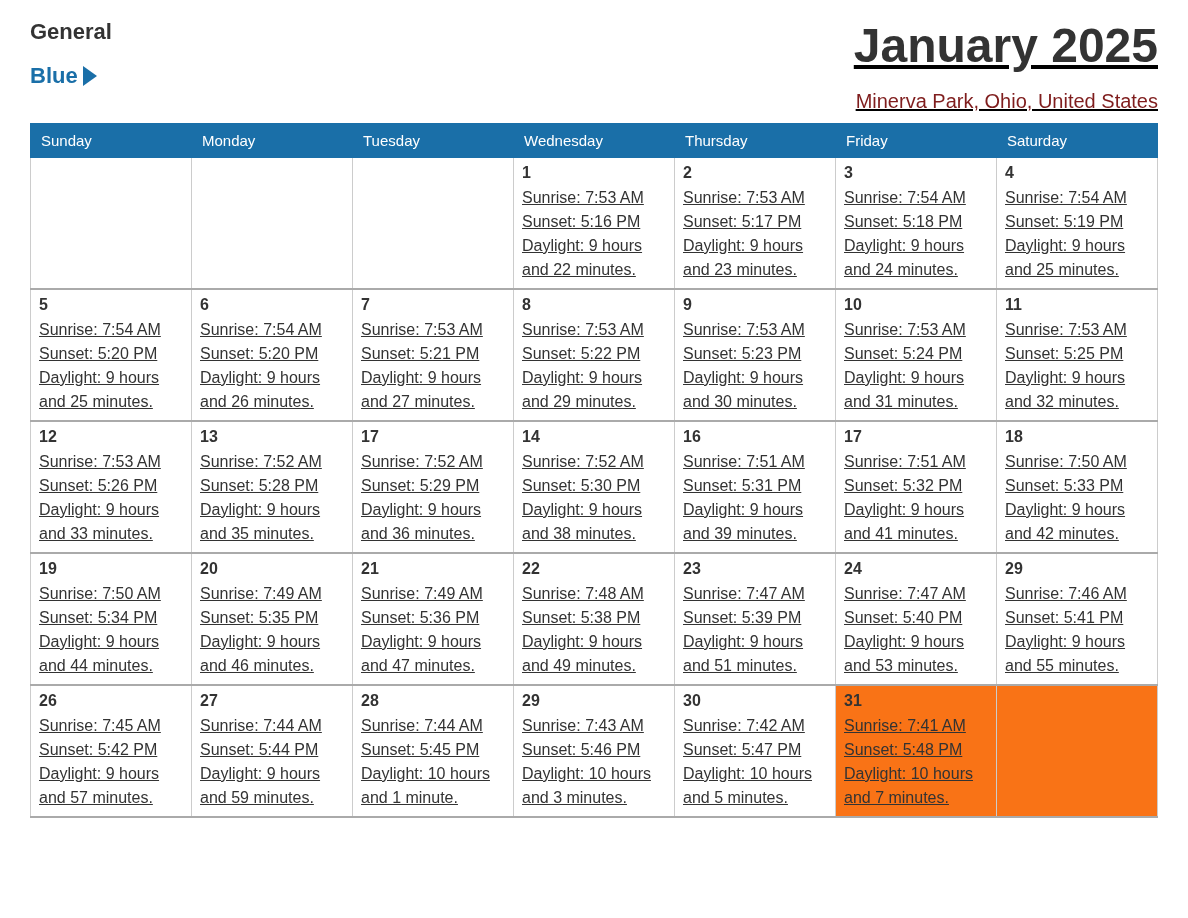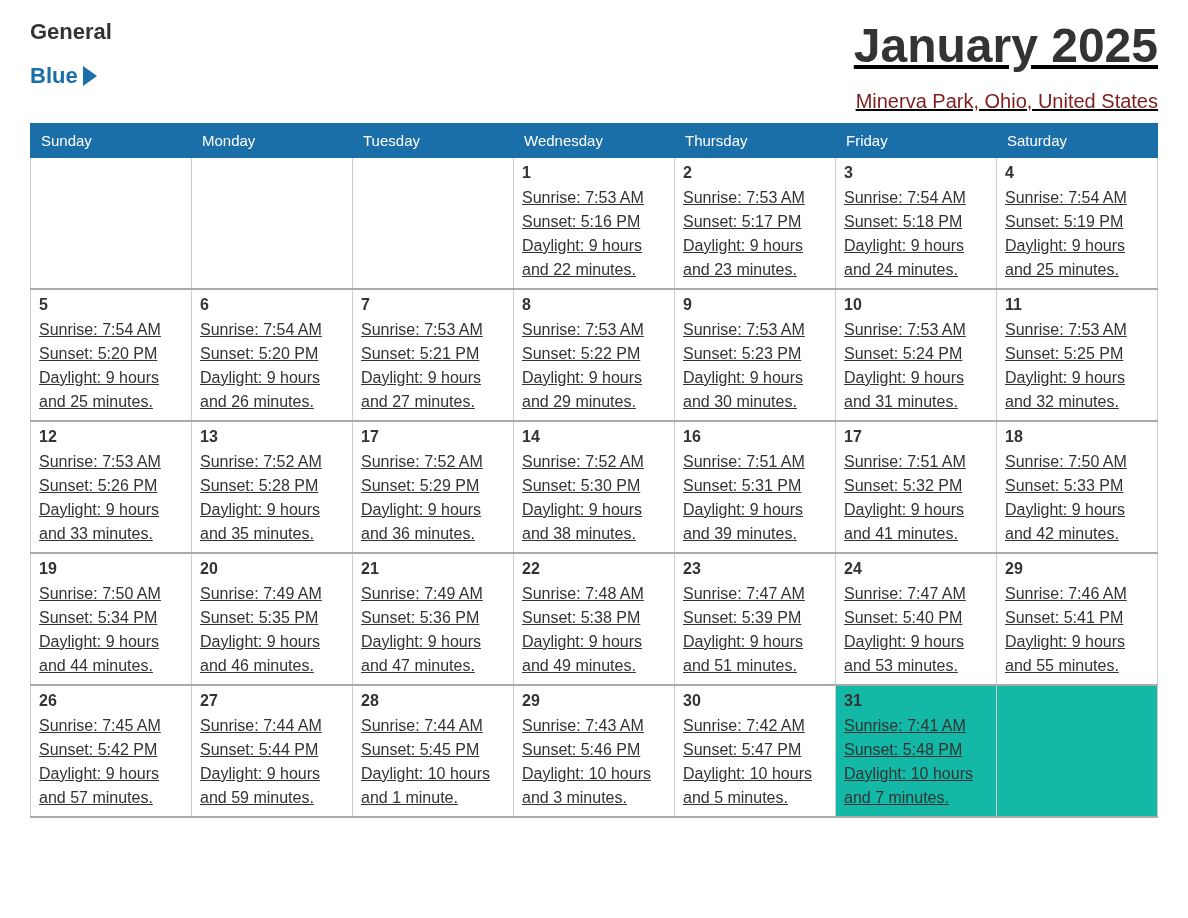--- a/index.html
+++ b/index.html
@@ -76,21 +76,21 @@
       background: #fff;
     }
     tbody tr {
       border-bottom: 2px solid #aaa;
     }
     .empty-cell {
       background: #fff;
     }
     .last-row td:nth-child(6),
     .last-row td:nth-child(7) {
-      background: #14b8a6;
+      background: #f97316;
     }
   </style>
 </head>
 <body>
 
 <div class="header">
   <div class="logo">
     <div style="display:flex; flex-direction:column; line-height:1.1;">
       <span style="font-size:22px; font-weight:bold; color:#333;">General</span>
       <div style="display:flex; align-items:center; gap:2px;margin-top:20px;">

